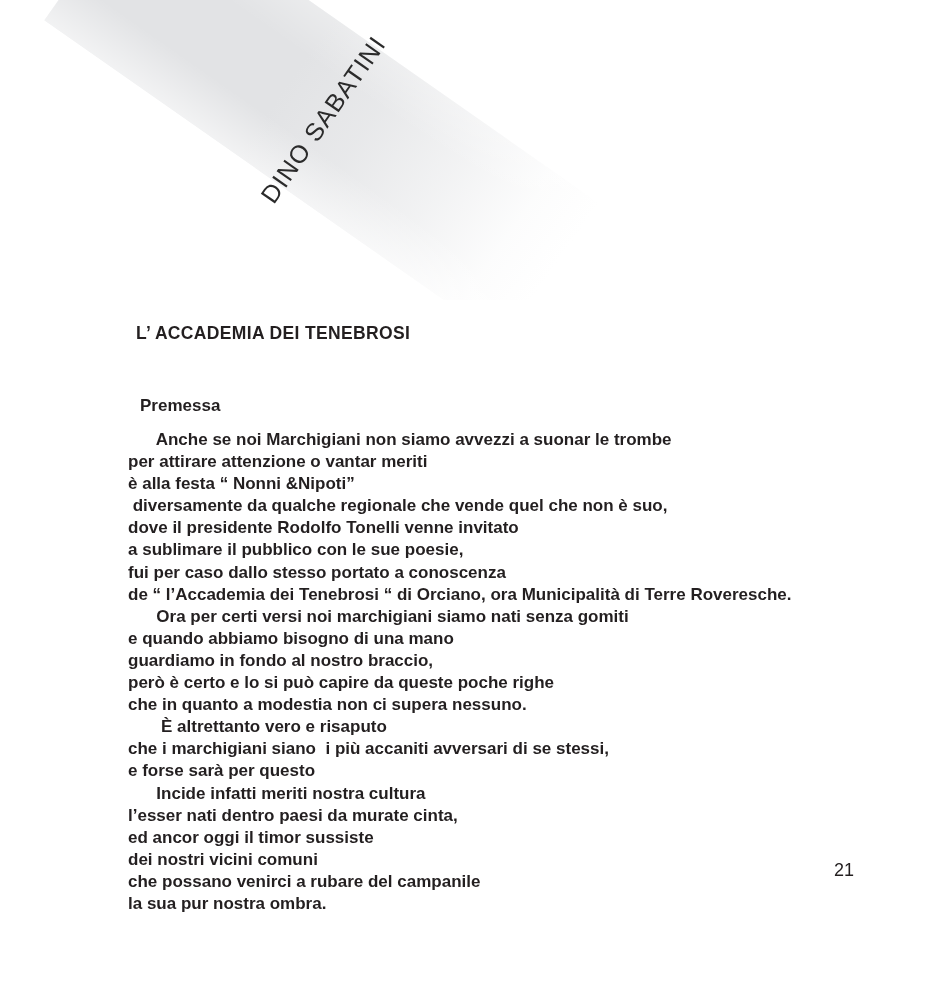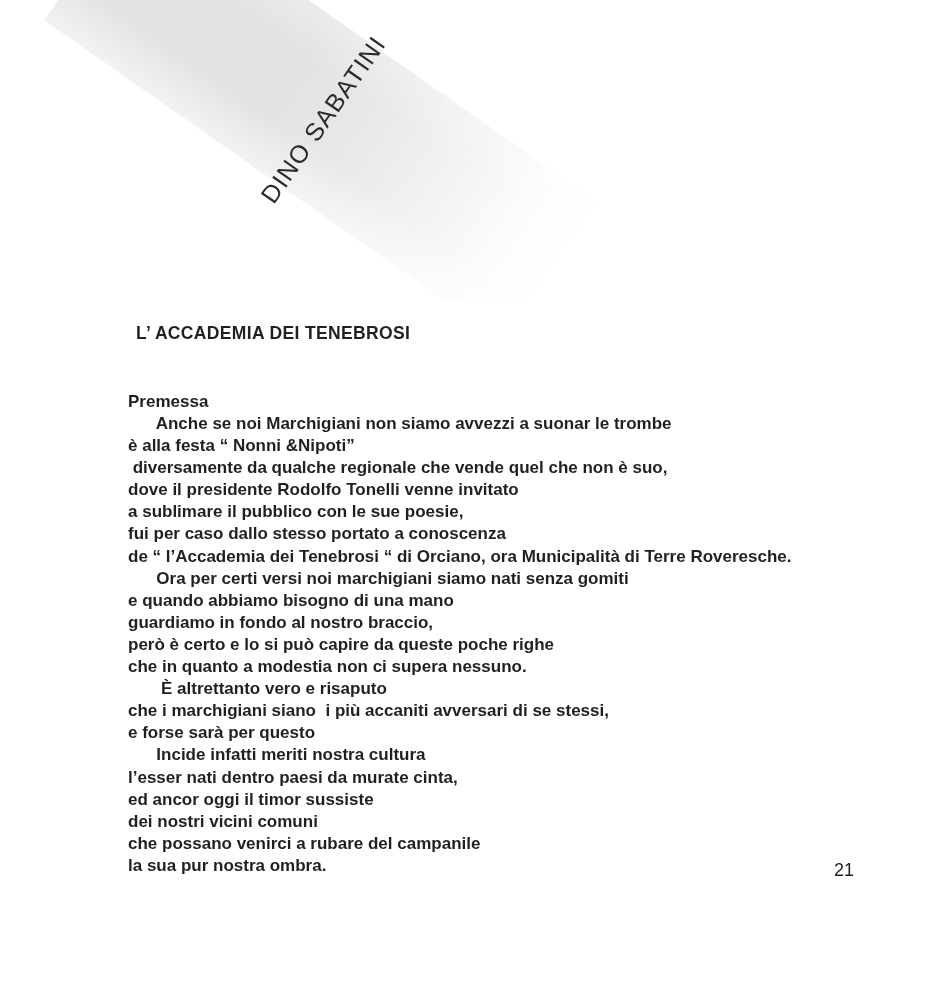--- a/index.html
+++ b/index.html
@@ -83,21 +83,21 @@
     font-weight: bold;
     letter-spacing: 0.35px;
     line-height: 22px;
     margin: 8px;
     white-space: nowrap;
   }
   #section-heading {
     font-size: 17px;
     font-weight: bold;
     line-height: 22px;
-    margin: 0;
+    margin: 12px;
     padding-top: 39px;
   }
   #poem {
     margin: 0;
     padding: 0;
     list-style: none;
   }
   #poem li {
     font-size: 17px;
     line-height: 22.1px;
@@ -124,20 +124,21 @@
   <div id="banner-name">DINO SABATINI</div>
 </div>
 
 <div id="content">
   <h1 id="doc-title">L’ ACCADEMIA DEI TENEBROSI</h1>
 
   <h2 id="section-heading">Premessa</h2>
 
   <ul id="poem">
       <li>      Anche se noi Marchigiani non siamo avvezzi a suonar le trombe</li>
+      <li>per attirare attenzione o vantar meriti</li>
       <li>è alla festa “ Nonni &amp;Nipoti”</li>
       <li> diversamente da qualche regionale che vende quel che non è suo,</li>
       <li>dove il presidente Rodolfo Tonelli venne invitato</li>
       <li>a sublimare il pubblico con le sue poesie,</li>
       <li>fui per caso dallo stesso portato a conoscenza</li>
       <li>de “ l’Accademia dei Tenebrosi “ di Orciano, ora Municipalità di Terre Roveresche.</li>
       <li>      Ora per certi versi noi marchigiani siamo nati senza gomiti</li>
       <li>e quando abbiamo bisogno di una mano</li>
       <li>guardiamo in fondo al nostro braccio,</li>
       <li>però è certo e lo si può capire da queste poche righe</li>

